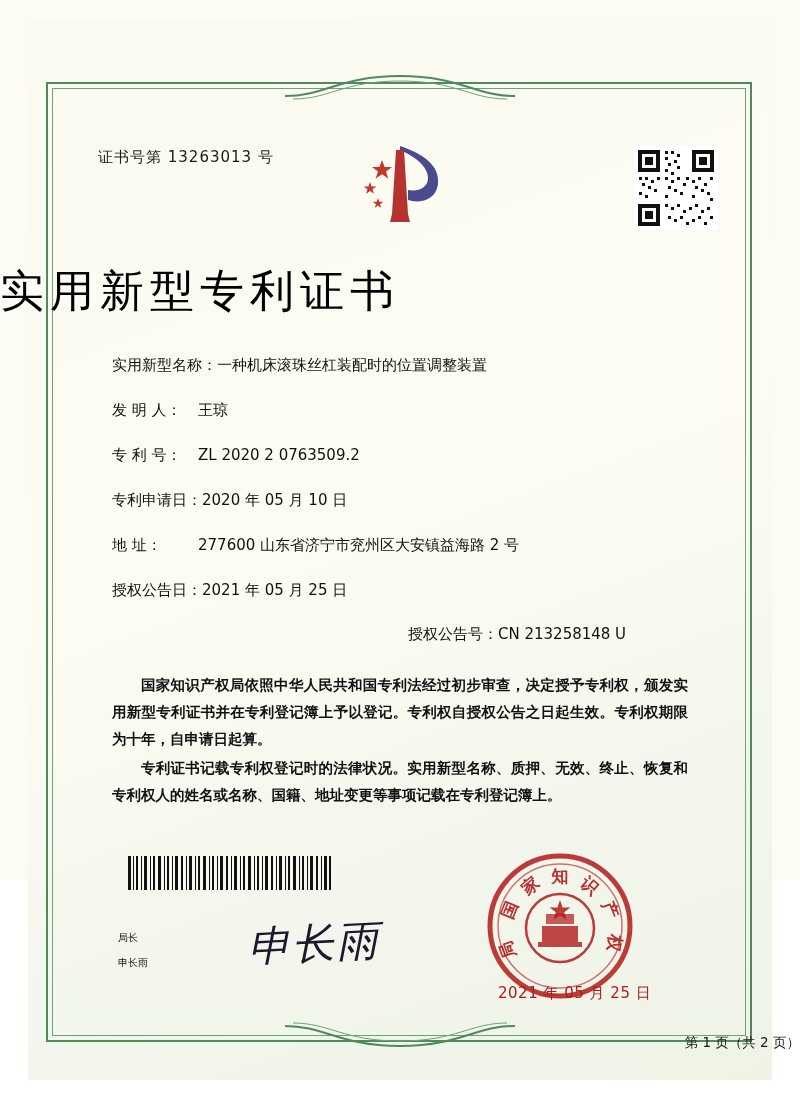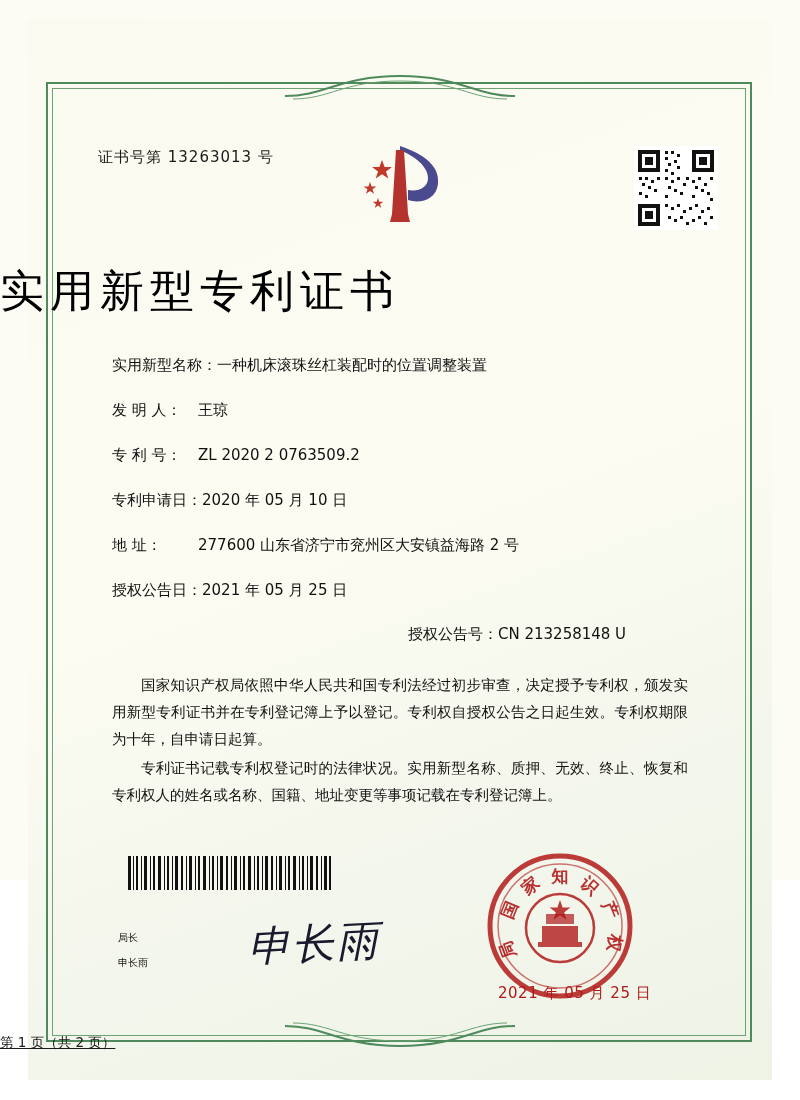--- a/index.html
+++ b/index.html
@@ -156,20 +156,21 @@
     top: 672px;
     width: 576px;
     font-size: 14.5px;
     line-height: 27px;
     color: #111111;
     text-align: justify;
   }
   .para {
     text-indent: 29px;
     margin: 0 0 2px 0;
+    font-weight: bold;
   }
 
   
   .barcode {
     position: absolute;
     left: 128px;
     top: 856px;
     width: 204px;
     height: 34px;
   }
@@ -212,24 +213,23 @@
     font-size: 15px;
     color: #b11a1a;
     letter-spacing: 0.5px;
   }
 
   .page-no {
     position: absolute;
     left: 0;
     top: 1034px;
     width: 800px;
-    text-align: left;
+    text-align: right;
     font-size: 13.5px;
     color: #1a1a1a;
-    text-decoration: underline;
   }
 
   .footnote {
     position: absolute;
     left: 0;
     top: 1078px;
     width: 800px;
     text-align: center;
     font-size: 13.5px;
     color: #1a1a1a;

